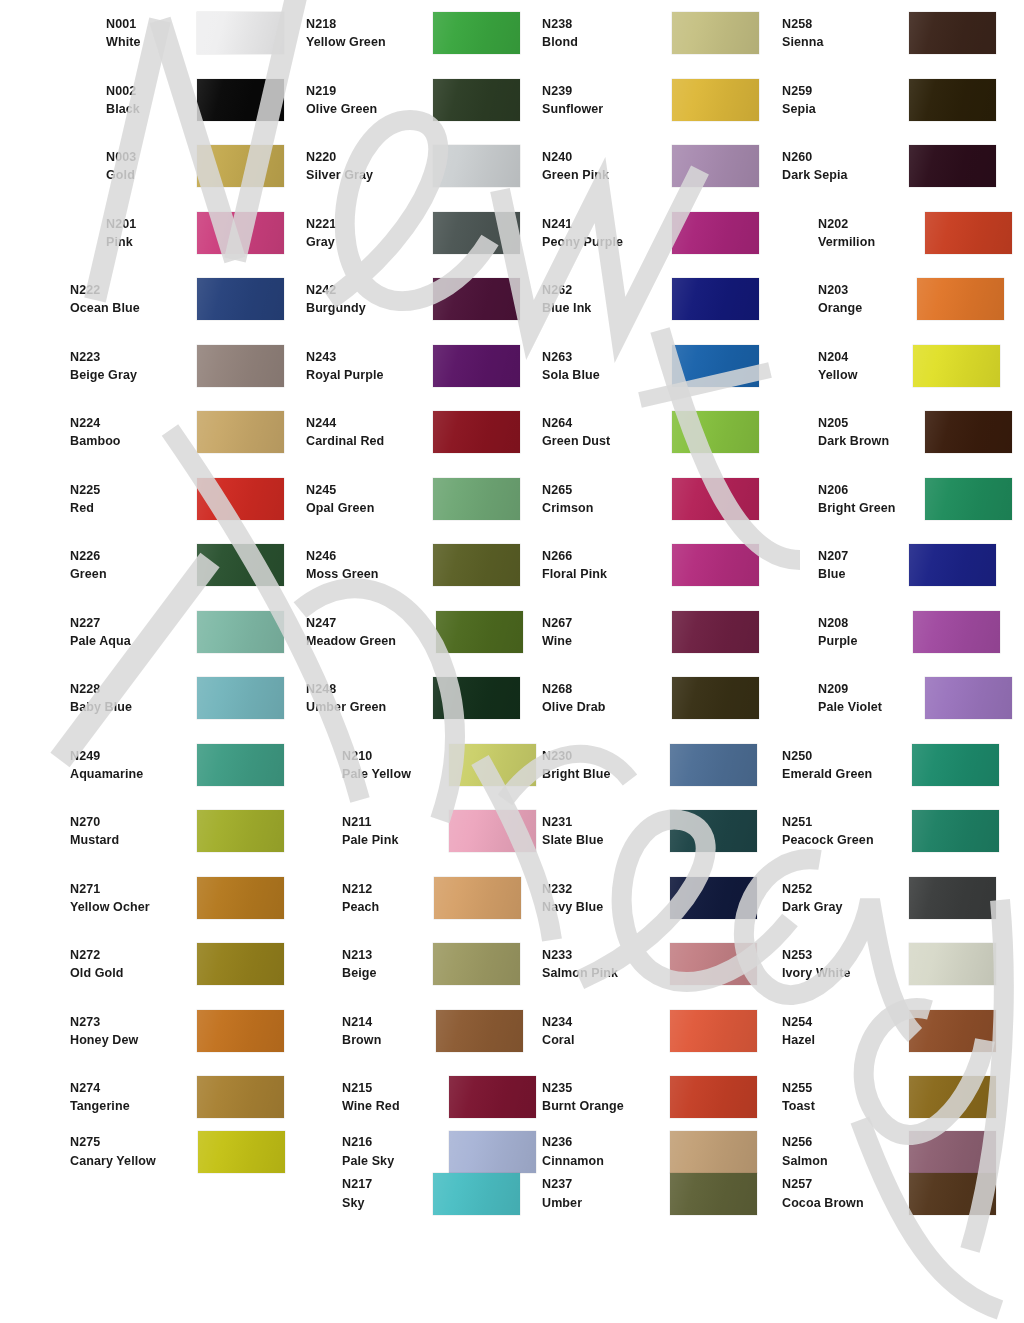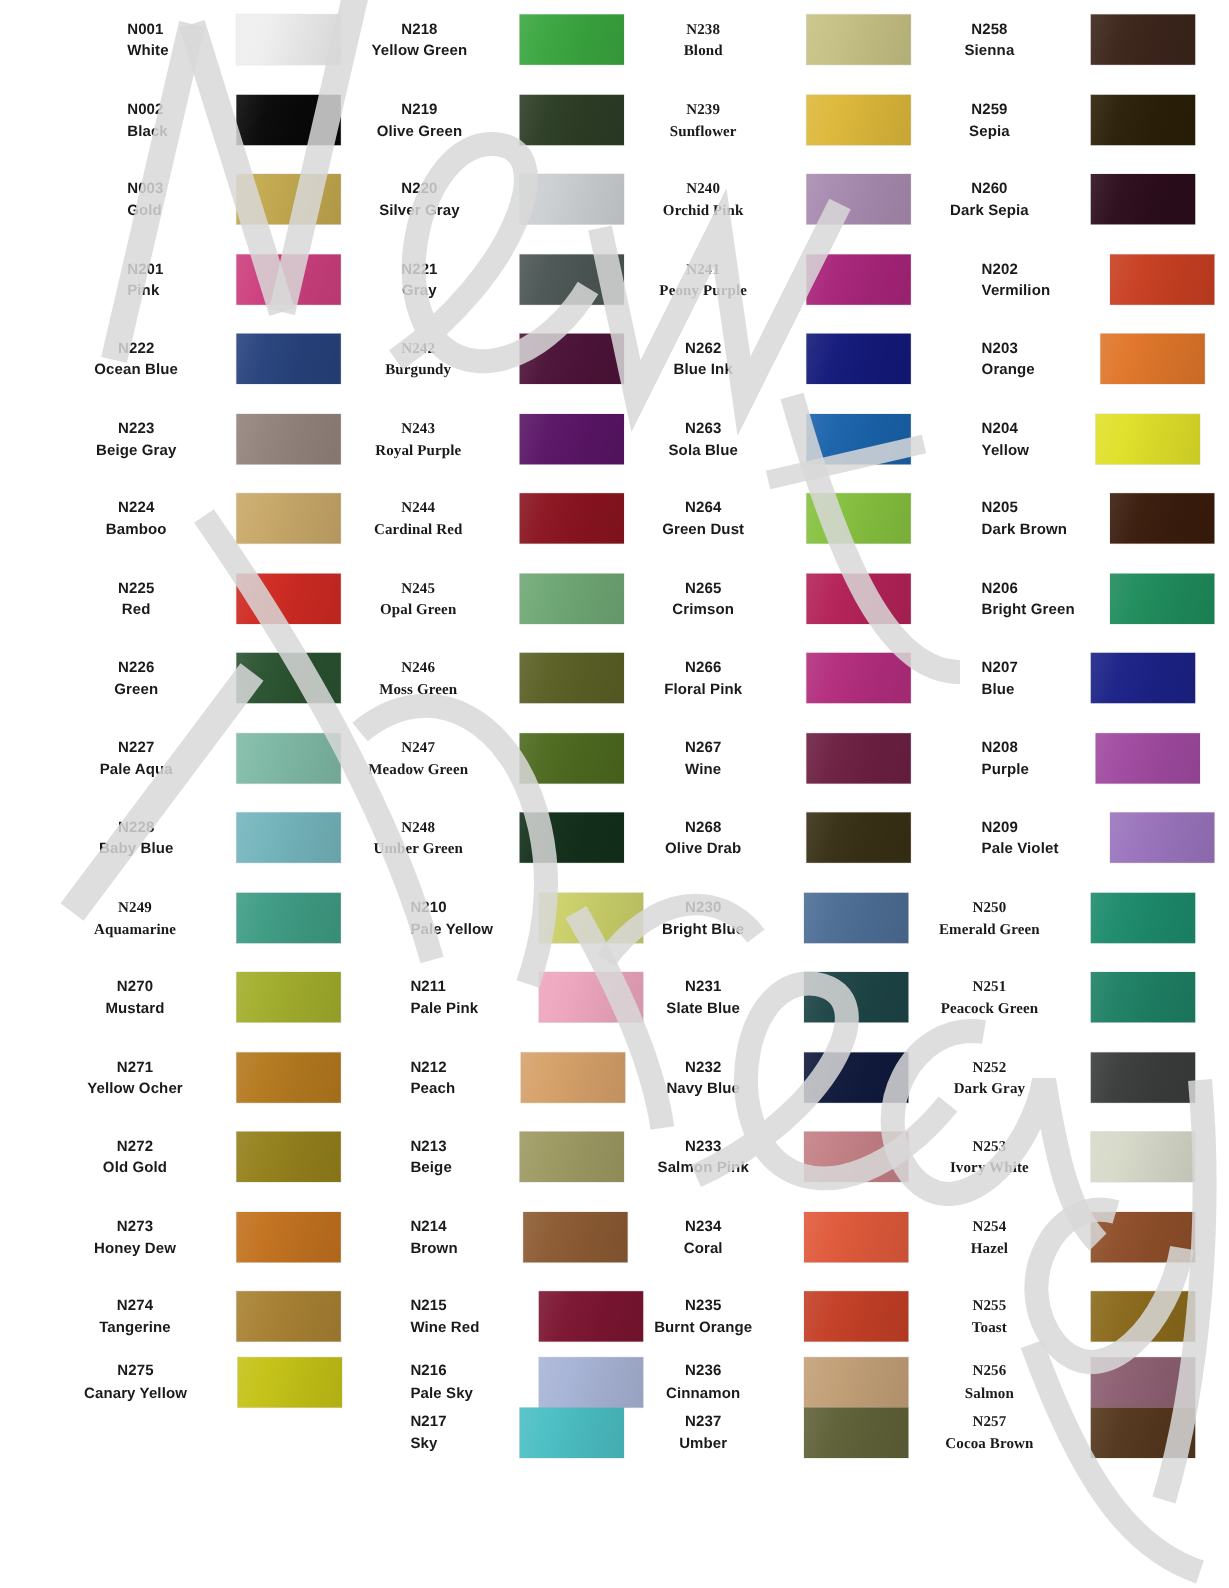--- a/index.html
+++ b/index.html
@@ -48,23 +48,23 @@
 
   .labels {
     width: 110px;
     padding-left: 58px;
     box-sizing: border-box;
     display: flex;
     flex-direction: column;
     justify-content: center;
     line-height: 1.45;
   }
-  .col2 .labels, .col3 .labels, .col4 .labels { padding-left: 24px; text-align: center; }
+  .col2 .labels, .col3 .labels, .col4 .labels { padding-left: 24px; }
   .col2 .labels { padding-left: 22px; }
-  .col3 .labels { padding-left: 22px; font-family: Liberation Serif, serif; }
+  .col3 .labels { padding-left: 22px; }
   .col4 .labels { padding-left: 22px; }
 
   .code {
     font-size: 12.5px;
     font-weight: bold;
     color: #1a1a1a;
     letter-spacing: 0.1px;
     white-space: nowrap;
   }
   .cname {
@@ -189,21 +189,21 @@
         <div class="code">N220</div>
         <div class="cname">Silver Gray</div>
       </div>
       <div class="swatch" style="background: rgb(204, 208, 210);">
         <div class="sheen"></div>
       </div>
     </div>
     <div class="cell col3">
       <div class="labels">
         <div class="code">N240</div>
-        <div class="cname">Orchid Pink</div>
+        <div class="cname">Green Pink</div>
       </div>
       <div class="swatch" style="background: rgb(168, 139, 176);">
         <div class="sheen"></div>
       </div>
     </div>
     <div class="cell col4">
       <div class="labels">
         <div class="code">N260</div>
         <div class="cname">Dark Sepia</div>
       </div>

